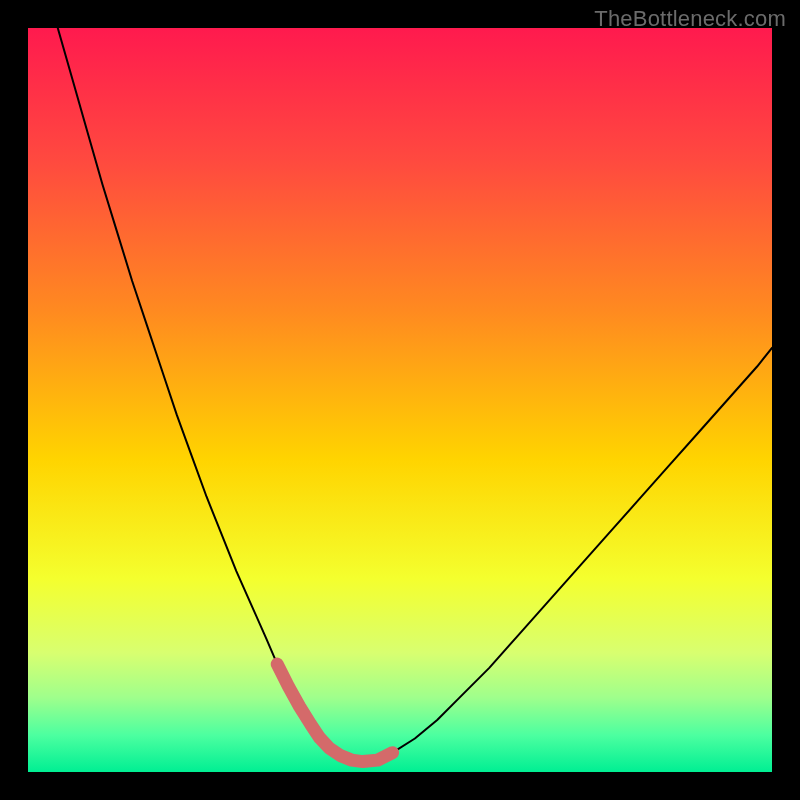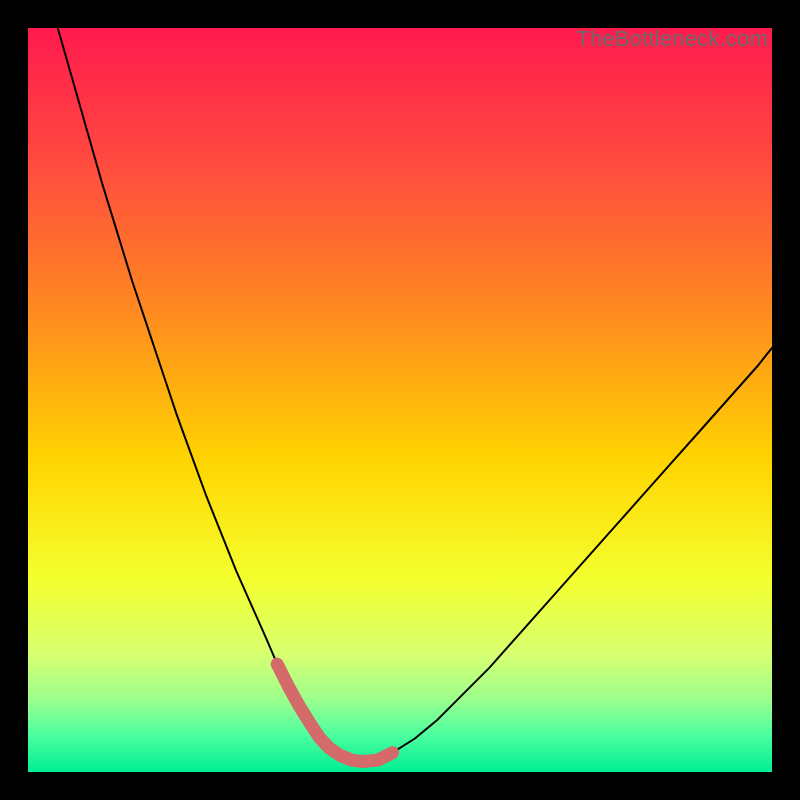--- a/index.html
+++ b/index.html
@@ -20,26 +20,25 @@
     position: absolute;
     left: 28px;
     top: 28px;
     width: 744px;
     height: 744px;
     overflow: hidden;
   }
   .watermark {
     position: absolute;
     top: 6px;
-    right: 32px;
+    right: 14px;
     color: #6b6b6b;
     font-size: 22px;
     font-weight: 500;
     letter-spacing: 0.2px;
-    margin-top: 20px;
   }
 </style>
 </head>
 <body>
 
 <div class="frame">
   <div class="plot-area">
     <svg id="chart-svg" width="744" height="744" viewBox="0 0 744 744" preserveAspectRatio="none">
       <defs>
         <linearGradient id="bg-grad" x1="0" y1="0" x2="0" y2="1">

